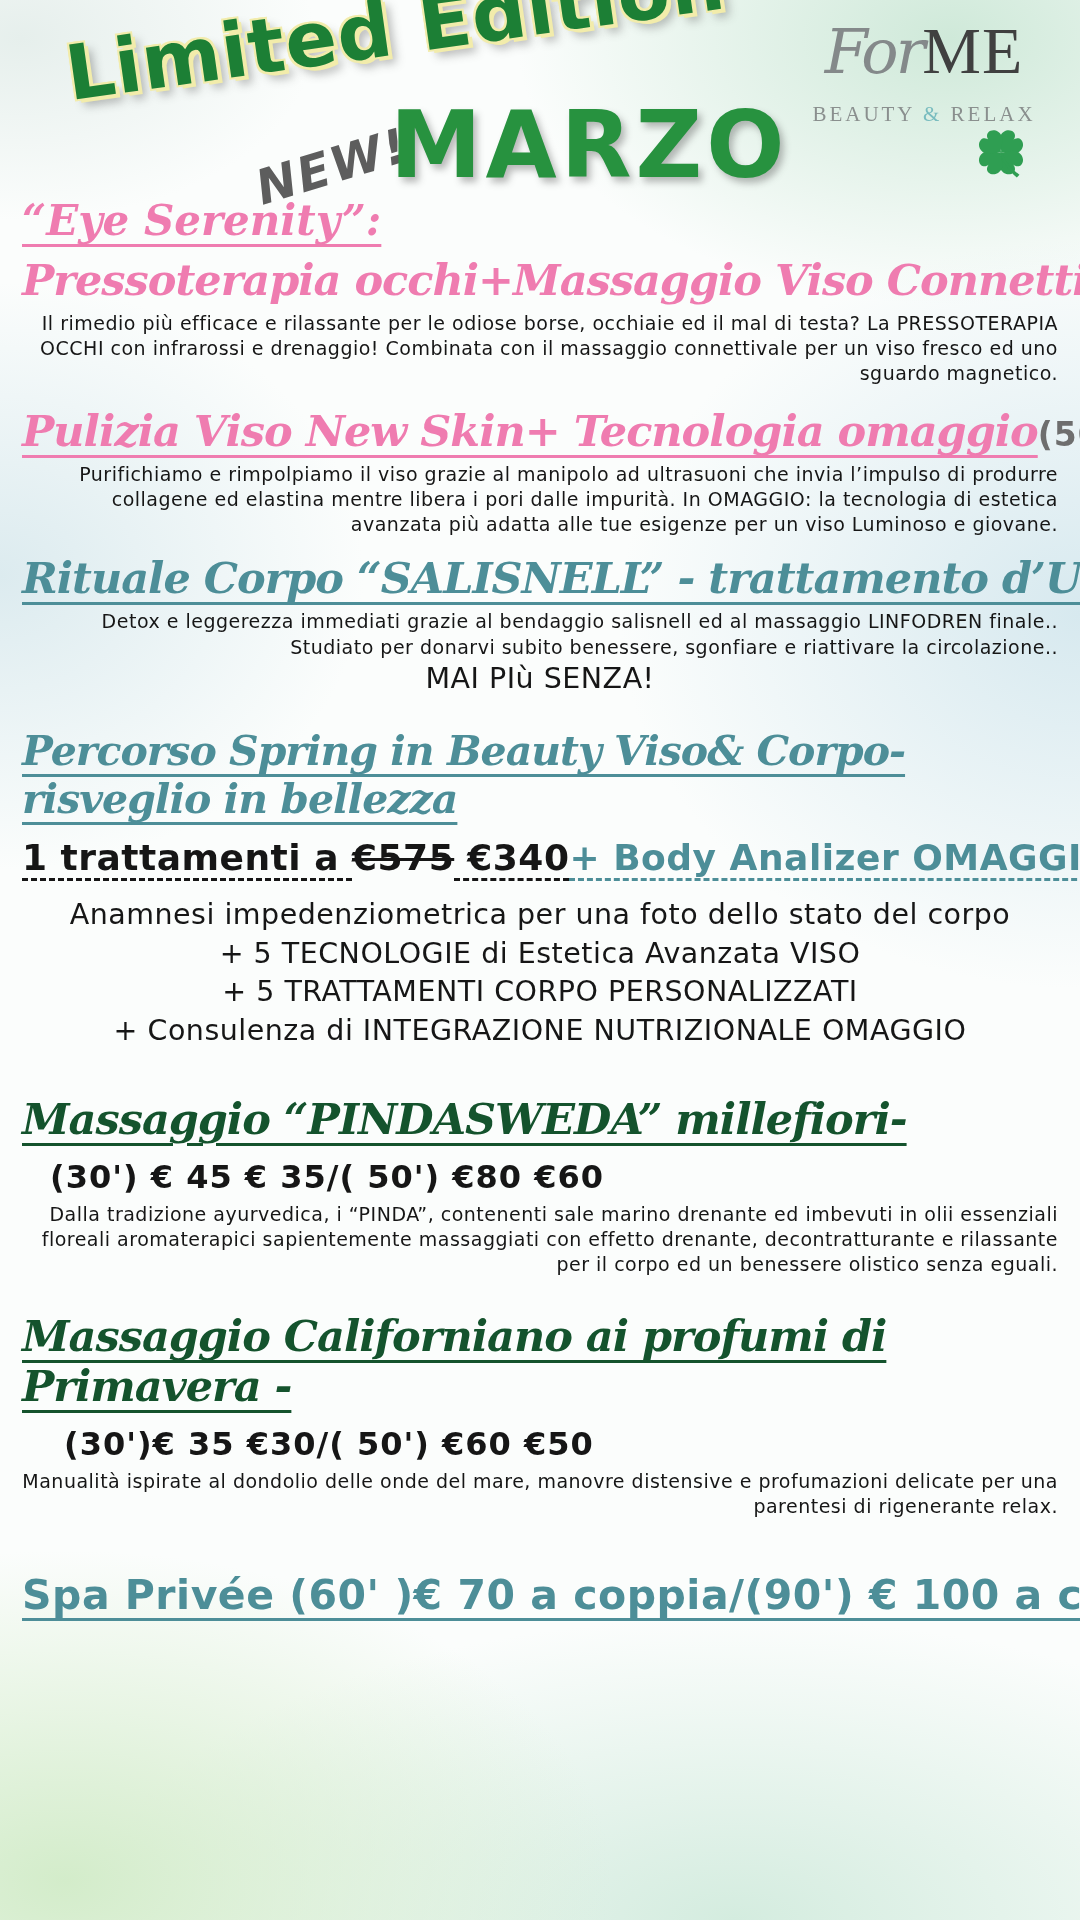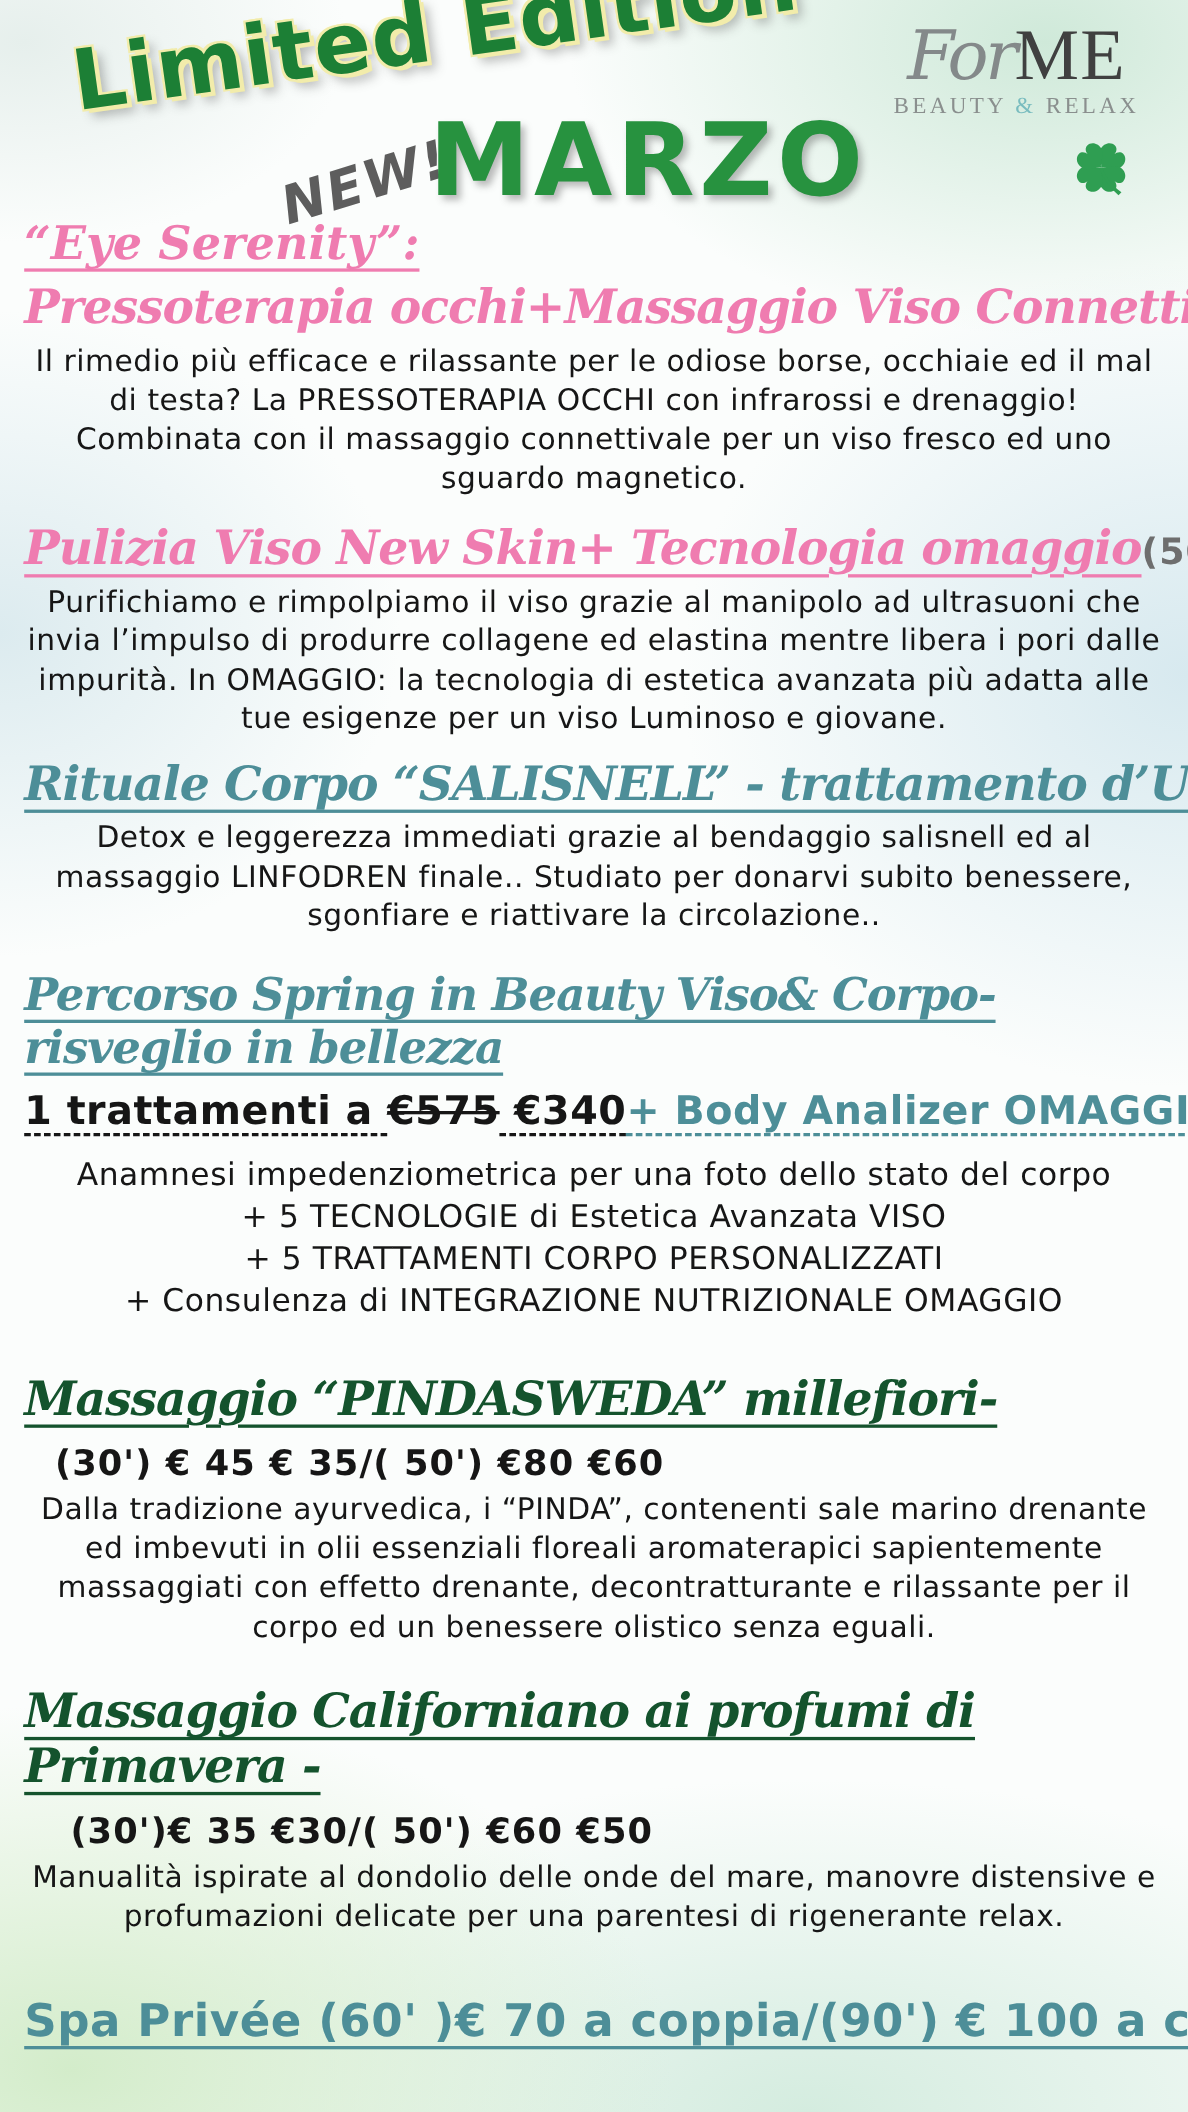--- a/index.html
+++ b/index.html
@@ -37,38 +37,38 @@
     position:absolute;left:232px;top:138px;
     font-size:48px;font-weight:800;font-style:italic;color:#5d5d5d;
     transform:rotate(-17deg);letter-spacing:2px;
   }
   .logo{position:absolute;right:14px;top:18px;width:240px;text-align:center;}
   .logo-row{white-space:nowrap;line-height:1;}
   .logo-for{font-family:"DejaVu Serif","Liberation Serif",serif;font-style:italic;
     font-size:62px;color:#84898a;letter-spacing:-3px;margin-top:32px;}
   .logo-me{font-family:"Liberation Serif","DejaVu Serif",serif;
     font-size:66px;color:#404040;letter-spacing:1px;}
-  .logo-tag{margin-top:0;font-family:"Liberation Serif","DejaVu Serif",serif;
+  .logo-tag{margin-top:18px;font-family:"Liberation Serif","DejaVu Serif",serif;
     font-size:21px;color:#8a8f8e;letter-spacing:3px;}
   .logo-tag .amp{color:#79bcbf;}
   .clover{position:absolute;right:24px;top:118px;width:66px;height:66px;}
 
   
   .script{font-family:"DejaVu Serif","Liberation Serif",serif;font-style:italic;font-weight:bold;}
   .pink{color:#ef7cb0;}
   .teal{color:#4d8e98;}
   .green{color:#14532d;}
   .gray{color:#6e6e6e;}
   .u-solid{text-decoration:underline;text-decoration-thickness:3px;text-underline-offset:9px;}
   .u-dash{text-decoration:underline dashed;text-decoration-thickness:3px;text-underline-offset:8px;}
   .strike{text-decoration:line-through;text-decoration-thickness:3px;}
   .title-row{display:flex;align-items:baseline;justify-content:space-between;white-space:nowrap;}
   .h-script{font-size:43px;letter-spacing:-1px;}
   .price{font-weight:700;font-size:33px;letter-spacing:1px;flex:none;}
-  .desc{text-align:center;font-size:27px;line-height:1.32;letter-spacing:.5px;
+  .desc{text-align:right;font-size:19px;line-height:1.32;letter-spacing:.5px;
     margin:6px auto 0;max-width:1036px;}
   .caps-line{text-align:center;font-size:28.5px;letter-spacing:.5px;line-height:1.35;}
 
   
   .s0-line1{font-size:42px;margin-top:4px;}
   .s0-row{margin-top:10px;}
   .s1-row{margin-top:20px;}
   .s2-row{margin-top:16px;}
   .s3-title{margin-top:29px;font-size:41px;letter-spacing:-1px;}
   .s3-sub{margin-top:14px;font-size:36px;font-weight:800;white-space:nowrap;letter-spacing:.5px;}
@@ -135,20 +135,21 @@
     </div>
     <p class="desc">Purifichiamo e rimpolpiamo il viso grazie al manipolo ad ultrasuoni che invia l’impulso di produrre collagene ed elastina mentre libera i pori dalle impurità. In OMAGGIO: la tecnologia di estetica avanzata più adatta alle tue esigenze per un viso Luminoso e giovane.</p>
   </div>
 
   <div>
     <div class="title-row s2-row">
       <span class="script teal u-solid h-script">Rituale Corpo “SALISNELL” - trattamento d’Urto</span>
 
     </div>
     <p class="desc">Detox e leggerezza immediati grazie al bendaggio salisnell ed al massaggio LINFODREN finale.. Studiato per donarvi subito benessere, sgonfiare e riattivare la circolazione..</p>
+    <div class="caps-line">MAI PIù SENZA!</div>
   </div>
 
   <div>
     <div class="script teal u-solid s3-title">Percorso Spring in Beauty Viso&amp; Corpo- risveglio in  bellezza</div>
     <div class="s3-sub">
       <span class="u-dash">1 trattamenti a </span><span class="u-dash strike">€575</span><span class="u-dash"> €340</span><span class="teal u-dash">+ Body Analizer OMAGGIO</span>
     </div>
     <div class="s3-details">
       <div class="caps-line">Anamnesi impedenziometrica per una foto dello stato del  corpo</div>
       <div class="caps-line">+ 5 TECNOLOGIE di Estetica Avanzata VISO</div>

